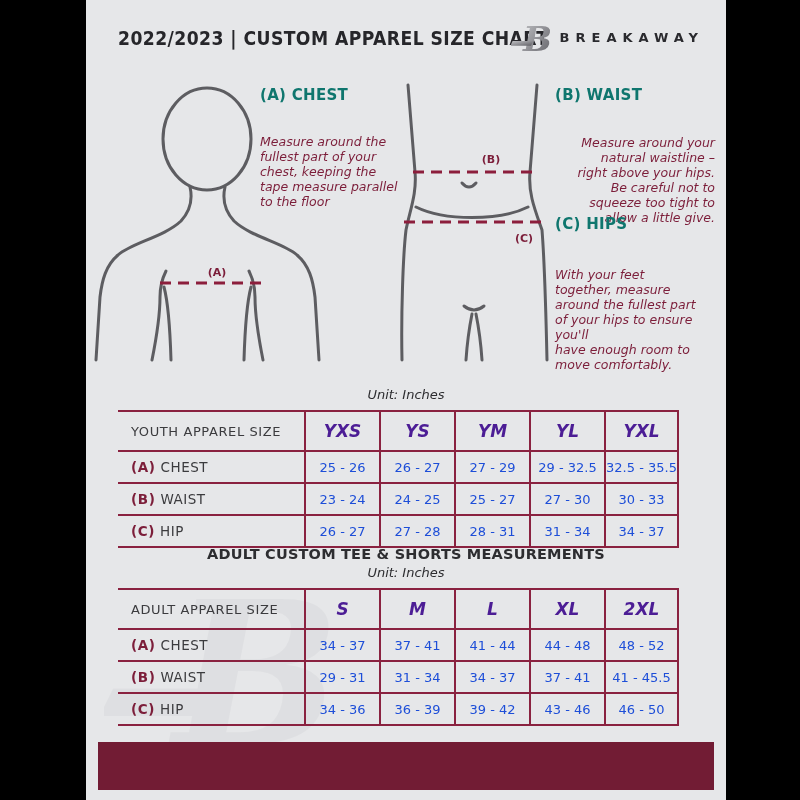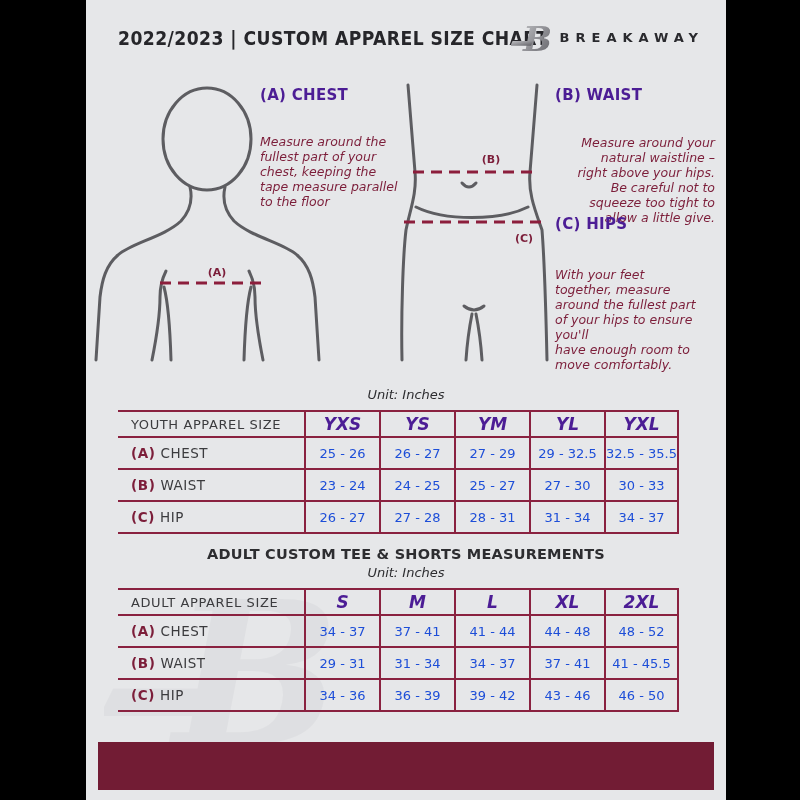--- a/index.html
+++ b/index.html
@@ -12,21 +12,21 @@
   
   .masthead-title{
     position:absolute;left:32px;top:26px;
     font-size:20px;font-weight:bold;color:#26262a;letter-spacing:.5px;
     transform:scaleX(.86);transform-origin:left center;white-space:nowrap;
   }
   .brand{position:absolute;top:16px;right:22px;display:flex;align-items:center;gap:9px;}
   .brand-name{font-size:13px;font-weight:bold;letter-spacing:6px;color:#2a2a2e;}
 
   
-  .guide-head{position:absolute;font-size:15px;font-weight:bold;color:#4c1d95;letter-spacing:.3px;}
+  .guide-head{position:absolute;font-size:15px;font-weight:bold;color:#0f766e;letter-spacing:.3px;}
   .guide-text{
     position:absolute;font-size:12.5px;font-style:italic;color:#7c1e3a;
     line-height:15px;white-space:pre-line;margin-top:24px;
   }
   .chest-head{left:174px;top:86px;}
   .chest-text{left:174px;top:110px;width:160px;}
   .waist-head{left:469px;top:86px;}
   .waist-text{left:469px;top:111px;width:160px;text-align:right;}
   .hips-head{left:469px;top:215px;}
   .hips-text{left:469px;top:243px;width:160px;}
@@ -38,21 +38,21 @@
 
   
   .tbl-title{position:absolute;left:0;right:0;text-align:center;font-size:14.5px;font-weight:bold;color:#2d2d30;letter-spacing:.2px;}
   .tbl-unit{position:absolute;left:0;right:0;text-align:center;font-size:13px;font-style:italic;color:#2d2d30;}
   .yt-title{top:368px;} .yt-unit{top:387px;}
   .at-title{top:546px;} .at-unit{top:565px;}
 
   .size-table{position:absolute;left:32px;width:561px;display:grid;grid-template-columns:186px repeat(5,75px);}
   .yt{top:410px;} .at{top:588px;}
   .cell{box-sizing:border-box;display:flex;align-items:center;border-bottom:2px solid #8a2240;background:transparent;}
-  .hcell{height:28px;border-top:2px solid #8a2240;}
+  .hcell{height:42px;border-top:2px solid #8a2240;}
   .dcell{height:32px;}
   .lab{padding-left:13px;font-size:13px;color:#3b3b3e;letter-spacing:.6px;}
   .ctr{justify-content:center;}
   .szh{font-weight:bold;font-size:17px;color:#4c1d95;font-style:italic;}
   .val{font-size:13px;color:#1d4ed8;}
   .vline{border-left:2px solid #8a2240;}
   .rline{border-right:2px solid #8a2240;}
   .marker{color:#7c1e3a;font-weight:bold;margin-right:5px;font-size:13.5px;}
   .rowlab{font-size:13.5px;color:#3b3b3e;letter-spacing:.5px;}
 

